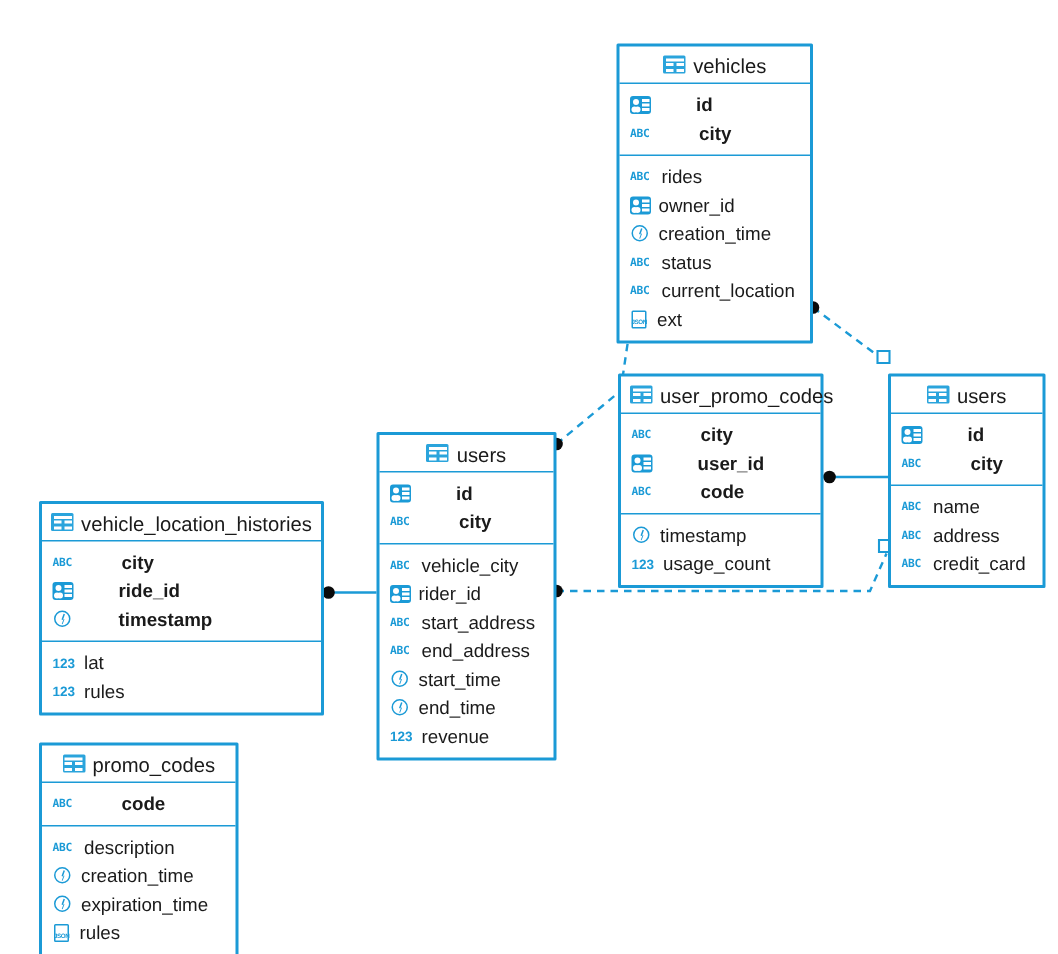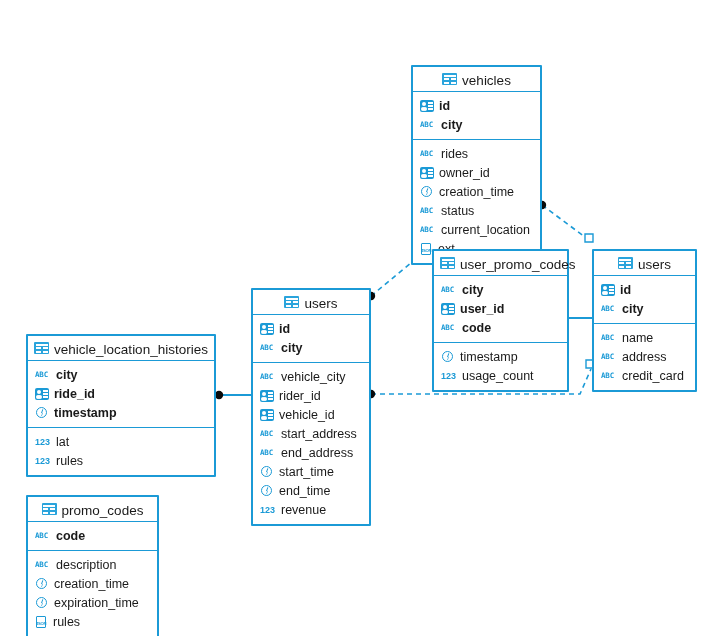--- a/index.html
+++ b/index.html
@@ -57,21 +57,21 @@
   }
   .fld {
     display: flex;
     align-items: center;
     height: 19px;
     padding: 0 6px 0 7px;
     font-size: 12.5px;
     color: #1a1a1a;
     white-space: nowrap;
   }
-  .fld.key { font-weight: bold; }
+  .fld.key { font-weight: bold; gap: 25px; }
   .fld .fname { margin-left: 5px; }
 
   
   .ico {
     display: inline-block;
     flex: 0 0 auto;
     width: 15px;
     height: 14px;
     position: relative;
     vertical-align: middle;
@@ -238,21 +238,21 @@
     </g>
 
     
     <circle cx="371" cy="296" r="4.2" fill="#0a0a0a"></circle>
 
     
     <circle cx="549" cy="318" r="0" fill="#0a0a0a"></circle>
   </svg>
 
   <div id="tables-host">
-      <div class="tbl" style="left: 411px; top: 29px; width: 131px; margin-top: 36px;">
+      <div class="tbl" style="left: 411px; top: 29px; width: 131px;">
         <div class="tbl-title"><span class="ico ico-table"></span><span class="ttext">vehicles</span></div>
         <div class="sec">
           <div class="fld key">
             <span class="ico ico-id"></span>
             <span class="fname">id</span>
           </div>
           <div class="fld key">
             <span class="ico ico-abc">ABC</span>
             <span class="fname">city</span>
           </div>
@@ -277,21 +277,21 @@
           <div class="fld">
             <span class="ico ico-abc">ABC</span>
             <span class="fname">current_location</span>
           </div>
           <div class="fld">
             <span class="ico ico-json"></span>
             <span class="fname">ext</span>
           </div>
         </div>
       </div>
-      <div class="tbl" style="left: 412px; top: 249px; width: 137px; margin-left: 20px;">
+      <div class="tbl" style="left: 412px; top: 249px; width: 137px;">
         <div class="tbl-title"><span class="ico ico-table"></span><span class="ttext">user_promo_codes</span></div>
         <div class="sec">
           <div class="fld key">
             <span class="ico ico-abc">ABC</span>
             <span class="fname">city</span>
           </div>
           <div class="fld key">
             <span class="ico ico-id"></span>
             <span class="fname">user_id</span>
           </div>
@@ -353,24 +353,20 @@
         <div class="sec">
           <div class="fld">
             <span class="ico ico-abc">ABC</span>
             <span class="fname">vehicle_city</span>
           </div>
           <div class="fld">
             <span class="ico ico-id"></span>
             <span class="fname">rider_id</span>
           </div>
           <div class="fld">
-            <span class="ico ico-id"></span>
-            <span class="fname">vehicle_id</span>
-          </div>
-          <div class="fld">
             <span class="ico ico-abc">ABC</span>
             <span class="fname">start_address</span>
           </div>
           <div class="fld">
             <span class="ico ico-abc">ABC</span>
             <span class="fname">end_address</span>
           </div>
           <div class="fld">
             <span class="ico ico-clock"></span>
             <span class="fname">start_time</span>

